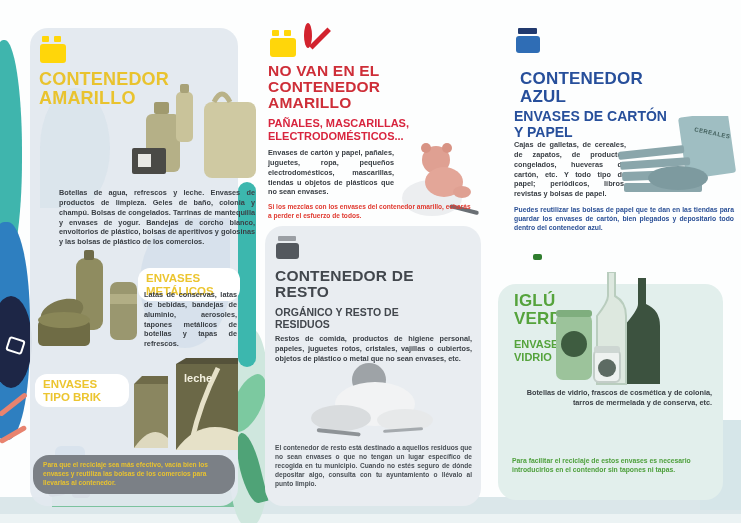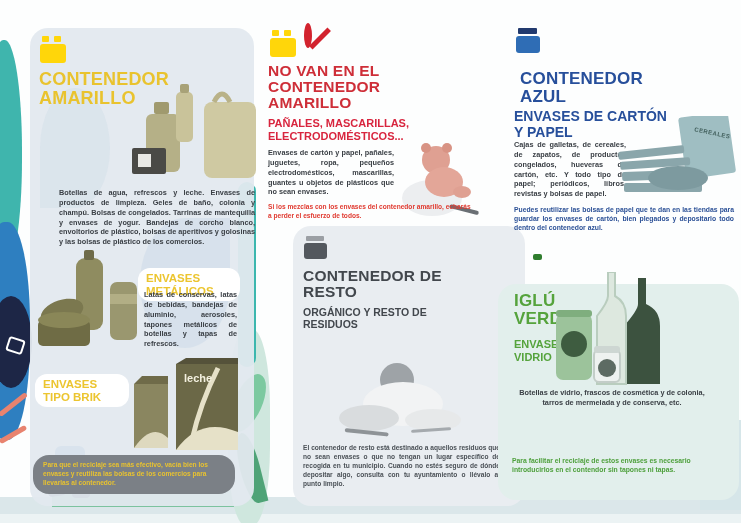--- a/index.html
+++ b/index.html
@@ -23,23 +23,23 @@
   .shoe1{left:48px;top:488px;width:18px;height:8px;background:#1d2646;border-radius:4px;transform:rotate(-8deg);}
   .shoe2{left:72px;top:490px;width:18px;height:8px;background:#1d2646;border-radius:4px;}
   .mid-teal-band{left:238px;top:182px;width:18px;height:185px;background:#3cb7ae;border-radius:10px;}
   .mid-pale-blob{left:228px;top:330px;width:42px;height:195px;background:#cfe7de;border-radius:40%;}
   .mid-leaf1{left:234px;top:372px;width:28px;height:62px;background:#7cc9a0;border-radius:50% 50% 50% 0;transform:rotate(24deg);}
   .mid-leaf2{left:240px;top:432px;width:20px;height:72px;background:#4fa377;border-radius:50% 50% 0 50%;transform:rotate(-14deg);}
   .leafA{background:#d3e0ea;opacity:.55;border-radius:50% 50% 50% 0;}
   .leafB{background:#c7d8e6;opacity:.45;border-radius:50% 0 50% 50%;}
 
   
-  .panel{border-radius:18px;padding-left:16px;}
+  .panel{border-radius:18px;}
   .panel-yellow{left:30px;top:28px;width:208px;height:478px;background:rgba(227,233,239,.95);}
-  .panel-resto{left:265px;top:226px;width:216px;height:280px;background:#e9edf1;margin-left:28px;}
+  .panel-resto{left:265px;top:226px;width:216px;height:280px;background:#e9edf1;}
   .panel-verde{left:498px;top:284px;width:225px;height:216px;background:#e2efec;}
 
   
   .bin{display:block;}
   .bin .tabs{display:flex;gap:5px;margin-bottom:2px;margin-left:2px;}
   .bin .tab{width:7px;height:6px;border-radius:1px;}
   .bin .body{border-radius:3px;}
   .bin-yellow .tab{background:#ffd60a;}
   .bin-yellow .body{width:26px;height:19px;background:#ffd60a;}
   .bin-gray .tabs .tab{background:#9b9fa4;width:18px;height:5px;}
@@ -176,21 +176,21 @@
         <span class="tab"></span>
       </span>
     <span class="body" style="display:block;"></span>
   </span>
   <span class="abs no-sign" style="left:304px;top:27px;"></span>
 
   <h2 class="abs t-title red-title" style="left:268px;top:63px;width:140px;margin:0;">NO VAN EN EL CONTENEDOR AMARILLO</h2>
 
   <h3 class="abs red-sub" style="left:268px;top:117px;width:180px;margin:0;">PAÑALES, MASCARILLAS, ELECTRODOMÉSTICOS...</h3>
 
-  <p class="abs body-text" style="left:268px;top:148px;width:126px;margin:0;">Envases de cartón y papel, pañales, juguetes, ropa, pequeños electrodomésticos, mascarillas, guantes u objetos de plásticos que no sean envases.</p>
+  <p class="abs body-text" style="left:268px;top:148px;width:126px;margin:0;">Envases de cartón y papel, pañales, juguetes, ropa, pequeños electrodomésticos, mascarillas, tiendas u objetos de plásticos que no sean envases.</p>
 
   
   <div class="abs" style="left:392px;top:140px;width:92px;height:80px;">
     <svg width="92" height="80" viewBox="0 0 92 80">
       <ellipse cx="40" cy="58" rx="30" ry="18" fill="#eceef0"></ellipse>
       <circle cx="44" cy="20" r="14" fill="#dfa092"></circle>
       <circle cx="34" cy="8" r="5" fill="#d89384"></circle>
       <circle cx="55" cy="8" r="5" fill="#d89384"></circle>
       <ellipse cx="52" cy="42" rx="19" ry="15" fill="#e3a698"></ellipse>
       <ellipse cx="70" cy="52" rx="9" ry="6" fill="#dfa092"></ellipse>
@@ -206,20 +206,21 @@
       <span class="tabs">
           <span class="tab"></span>
         </span>
       <span class="body" style="display:block;"></span>
     </span>
 
     <h2 class="abs t-title gray-title" style="left:10px;top:42px;width:150px;margin:0;">CONTENEDOR DE RESTO</h2>
 
     <h3 class="abs gray-sub" style="left:10px;top:80px;width:150px;margin:0;">ORGÁNICO Y RESTO DE RESIDUOS</h3>
 
+    <p class="abs body-text" style="left:10px;top:108px;width:197px;margin:0;">Restos de comida, productos de higiene personal, papeles, juguetes rotos, cristales, vajillas o cubiertos, objetos de plástico o metal que no sean envases, etc.</p>
 
     <div class="abs" style="left:32px;top:134px;width:150px;height:80px;">
       <svg width="150" height="80" viewBox="0 0 150 80">
         <circle cx="72" cy="20" r="17" fill="#9ea3a7"></circle>
         <ellipse cx="78" cy="44" rx="40" ry="22" fill="#f2f3f4"></ellipse>
         <ellipse cx="44" cy="58" rx="30" ry="13" fill="#d9dcde"></ellipse>
         <ellipse cx="108" cy="60" rx="28" ry="11" fill="#e7e9ea"></ellipse>
         <rect x="20" y="68" width="44" height="4" rx="2" fill="#8e9397" transform="rotate(6 20 68)"></rect>
         <rect x="86" y="70" width="40" height="3" rx="2" fill="#a5aaae" transform="rotate(-4 86 70)"></rect>
       </svg>
@@ -273,18 +274,18 @@
         <path d="M58 0 h7 v24 q11 6 11 20 v68 h-29 v-68 q11 -14 11 -20 z" fill="#dde8df" stroke="#b9cdbe" stroke-width="2"></path>
         <rect x="6" y="42" width="36" height="66" rx="7" fill="#9cc39b"></rect>
         <rect x="6" y="38" width="36" height="7" rx="3" fill="#7fae7e"></rect>
         <circle cx="24" cy="72" r="13" fill="#3e5c40"></circle>
         <rect x="44" y="78" width="26" height="32" rx="5" fill="#eef2f0" stroke="#c3cdc8" stroke-width="2"></rect>
         <rect x="44" y="74" width="26" height="7" rx="3" fill="#cdd6d2"></rect>
         <circle cx="57" cy="96" r="9" fill="#5d6b63"></circle>
       </svg>
     </div>
 
-    <p class="abs body-text" style="left:14px;top:104px;width:200px;margin:0;text-align:center;">Botellas de vidrio, frascos de cosmética y de colonia, tarros de mermelada y de conserva, etc.</p>
+    <p class="abs body-text" style="left:14px;top:104px;width:200px;margin:0;text-align:right;">Botellas de vidrio, frascos de cosmética y de colonia, tarros de mermelada y de conserva, etc.</p>
 
     <p class="abs note-green" style="left:14px;top:172px;width:200px;margin:0;">Para facilitar el reciclaje de estos envases es necesario introducirlos en el contendor sin tapones ni tapas.</p>
   </section>
 
 </div>
 
 </body></html>

